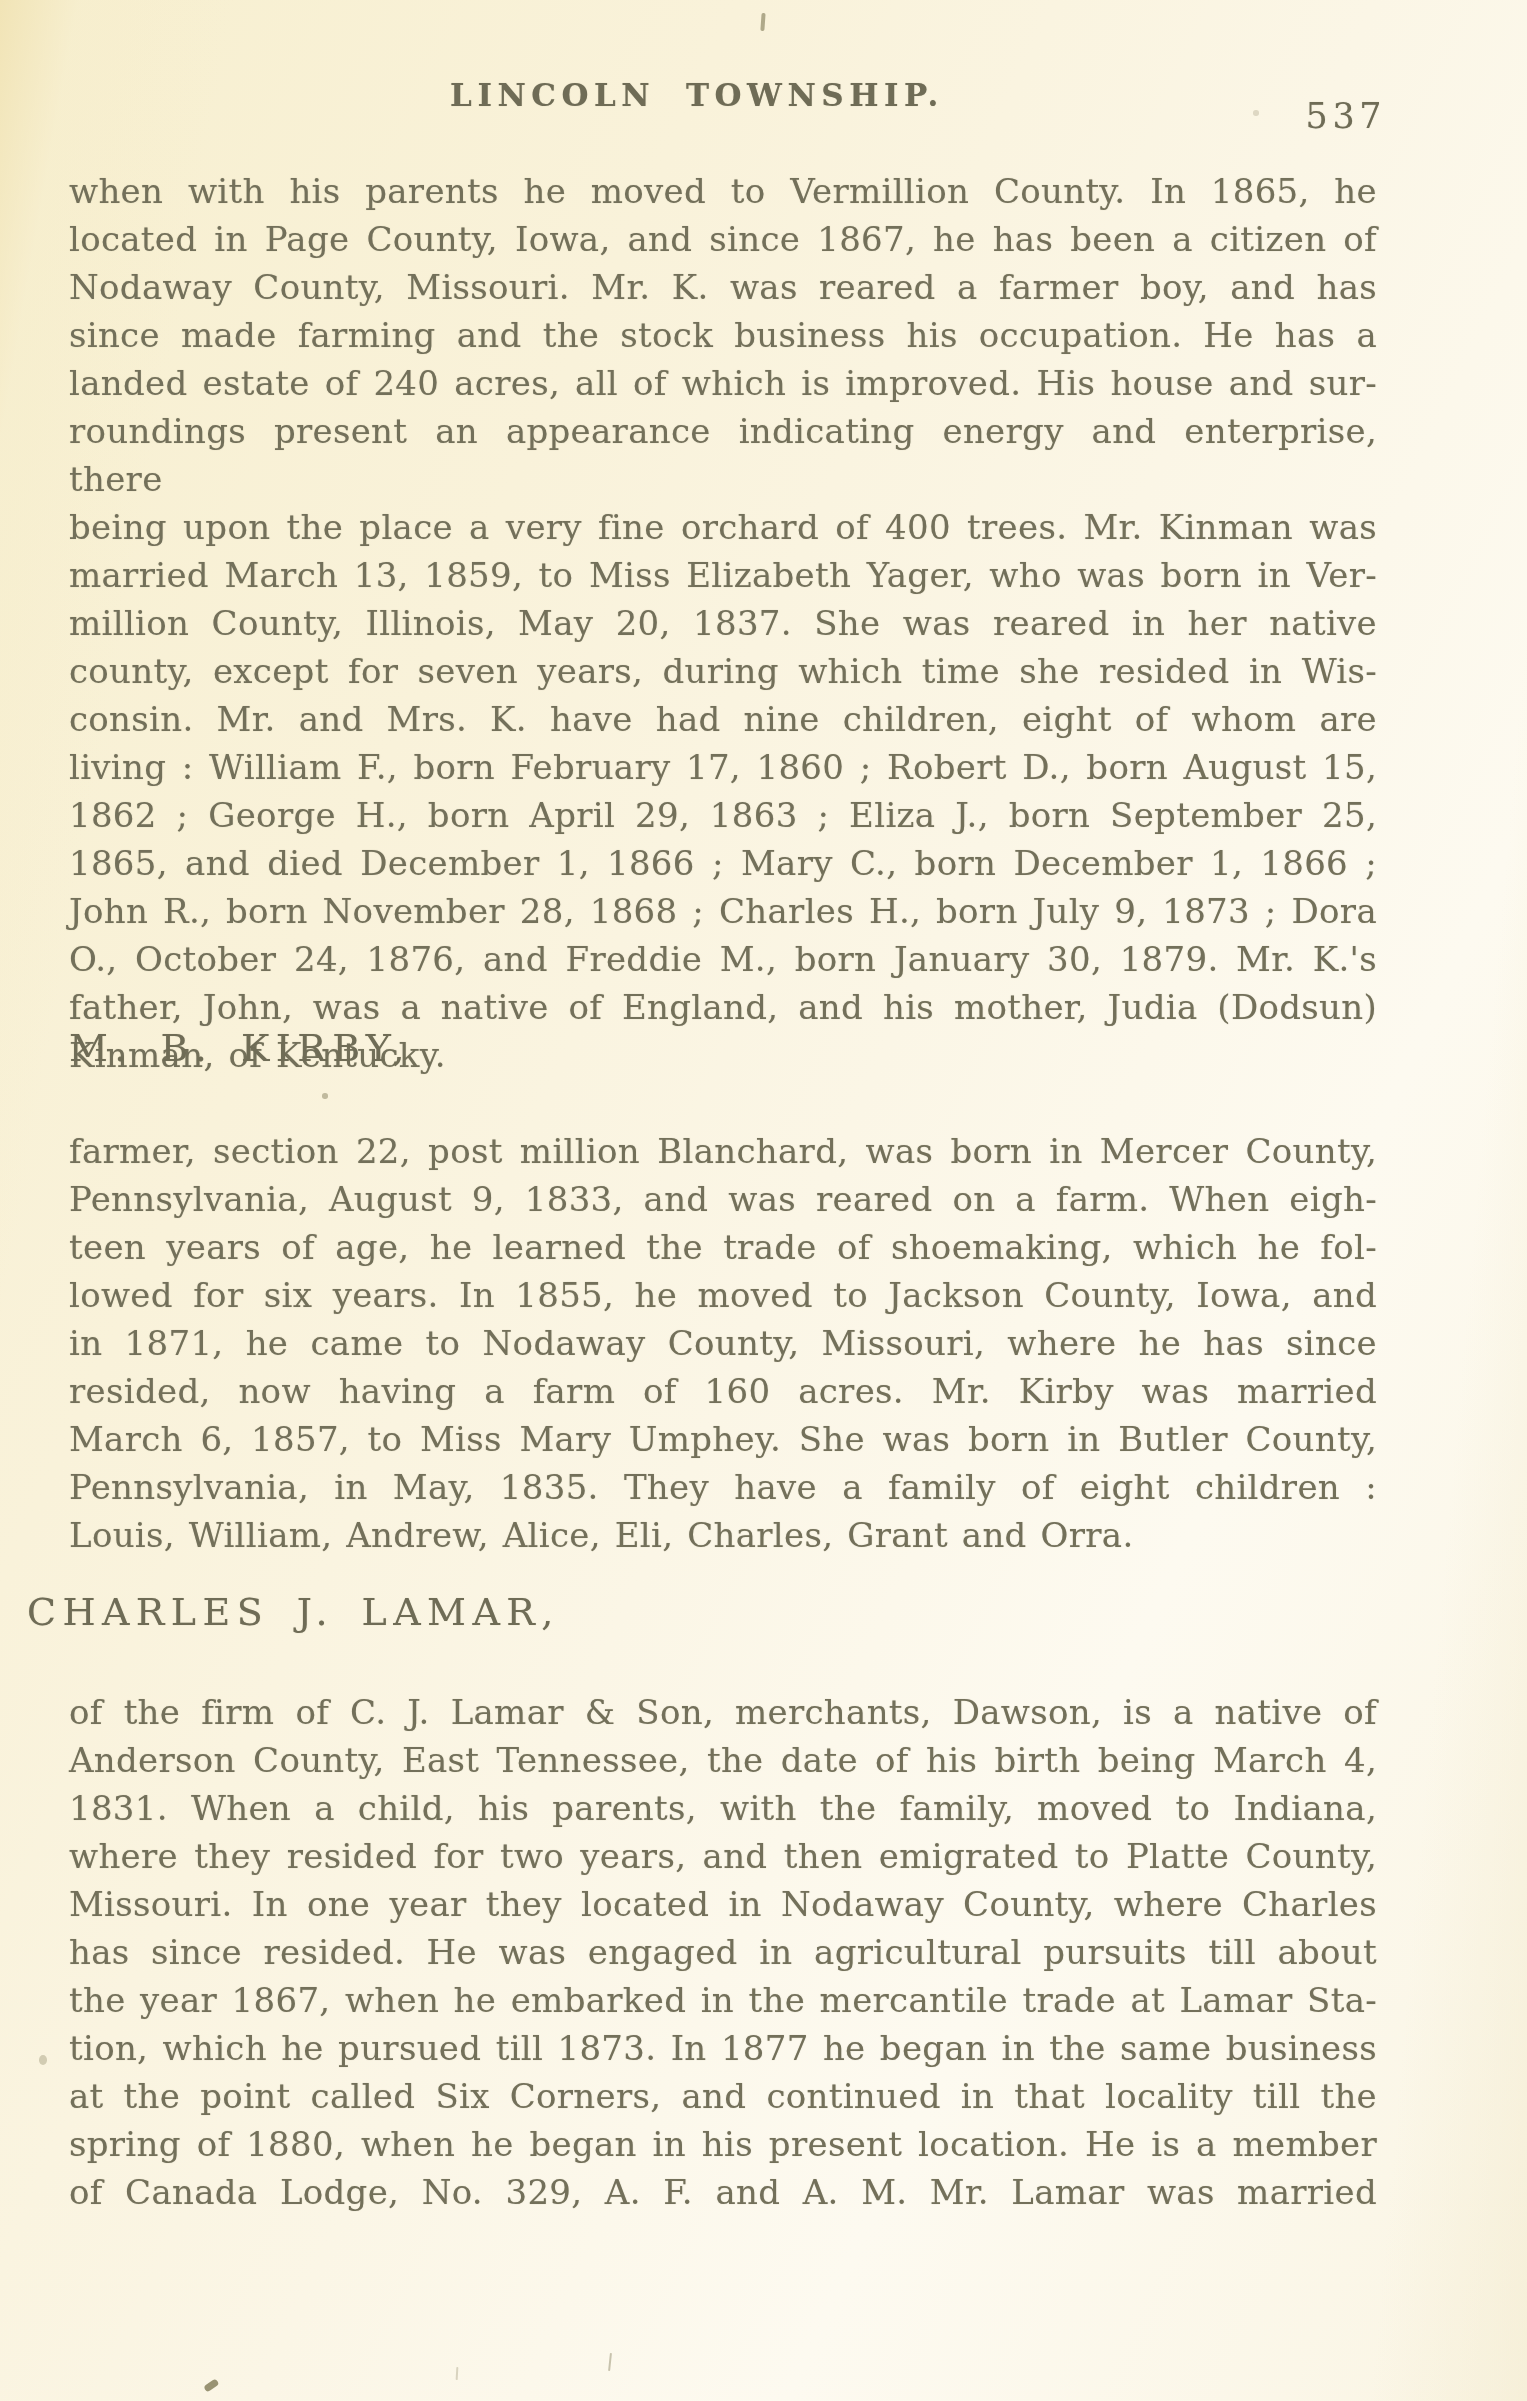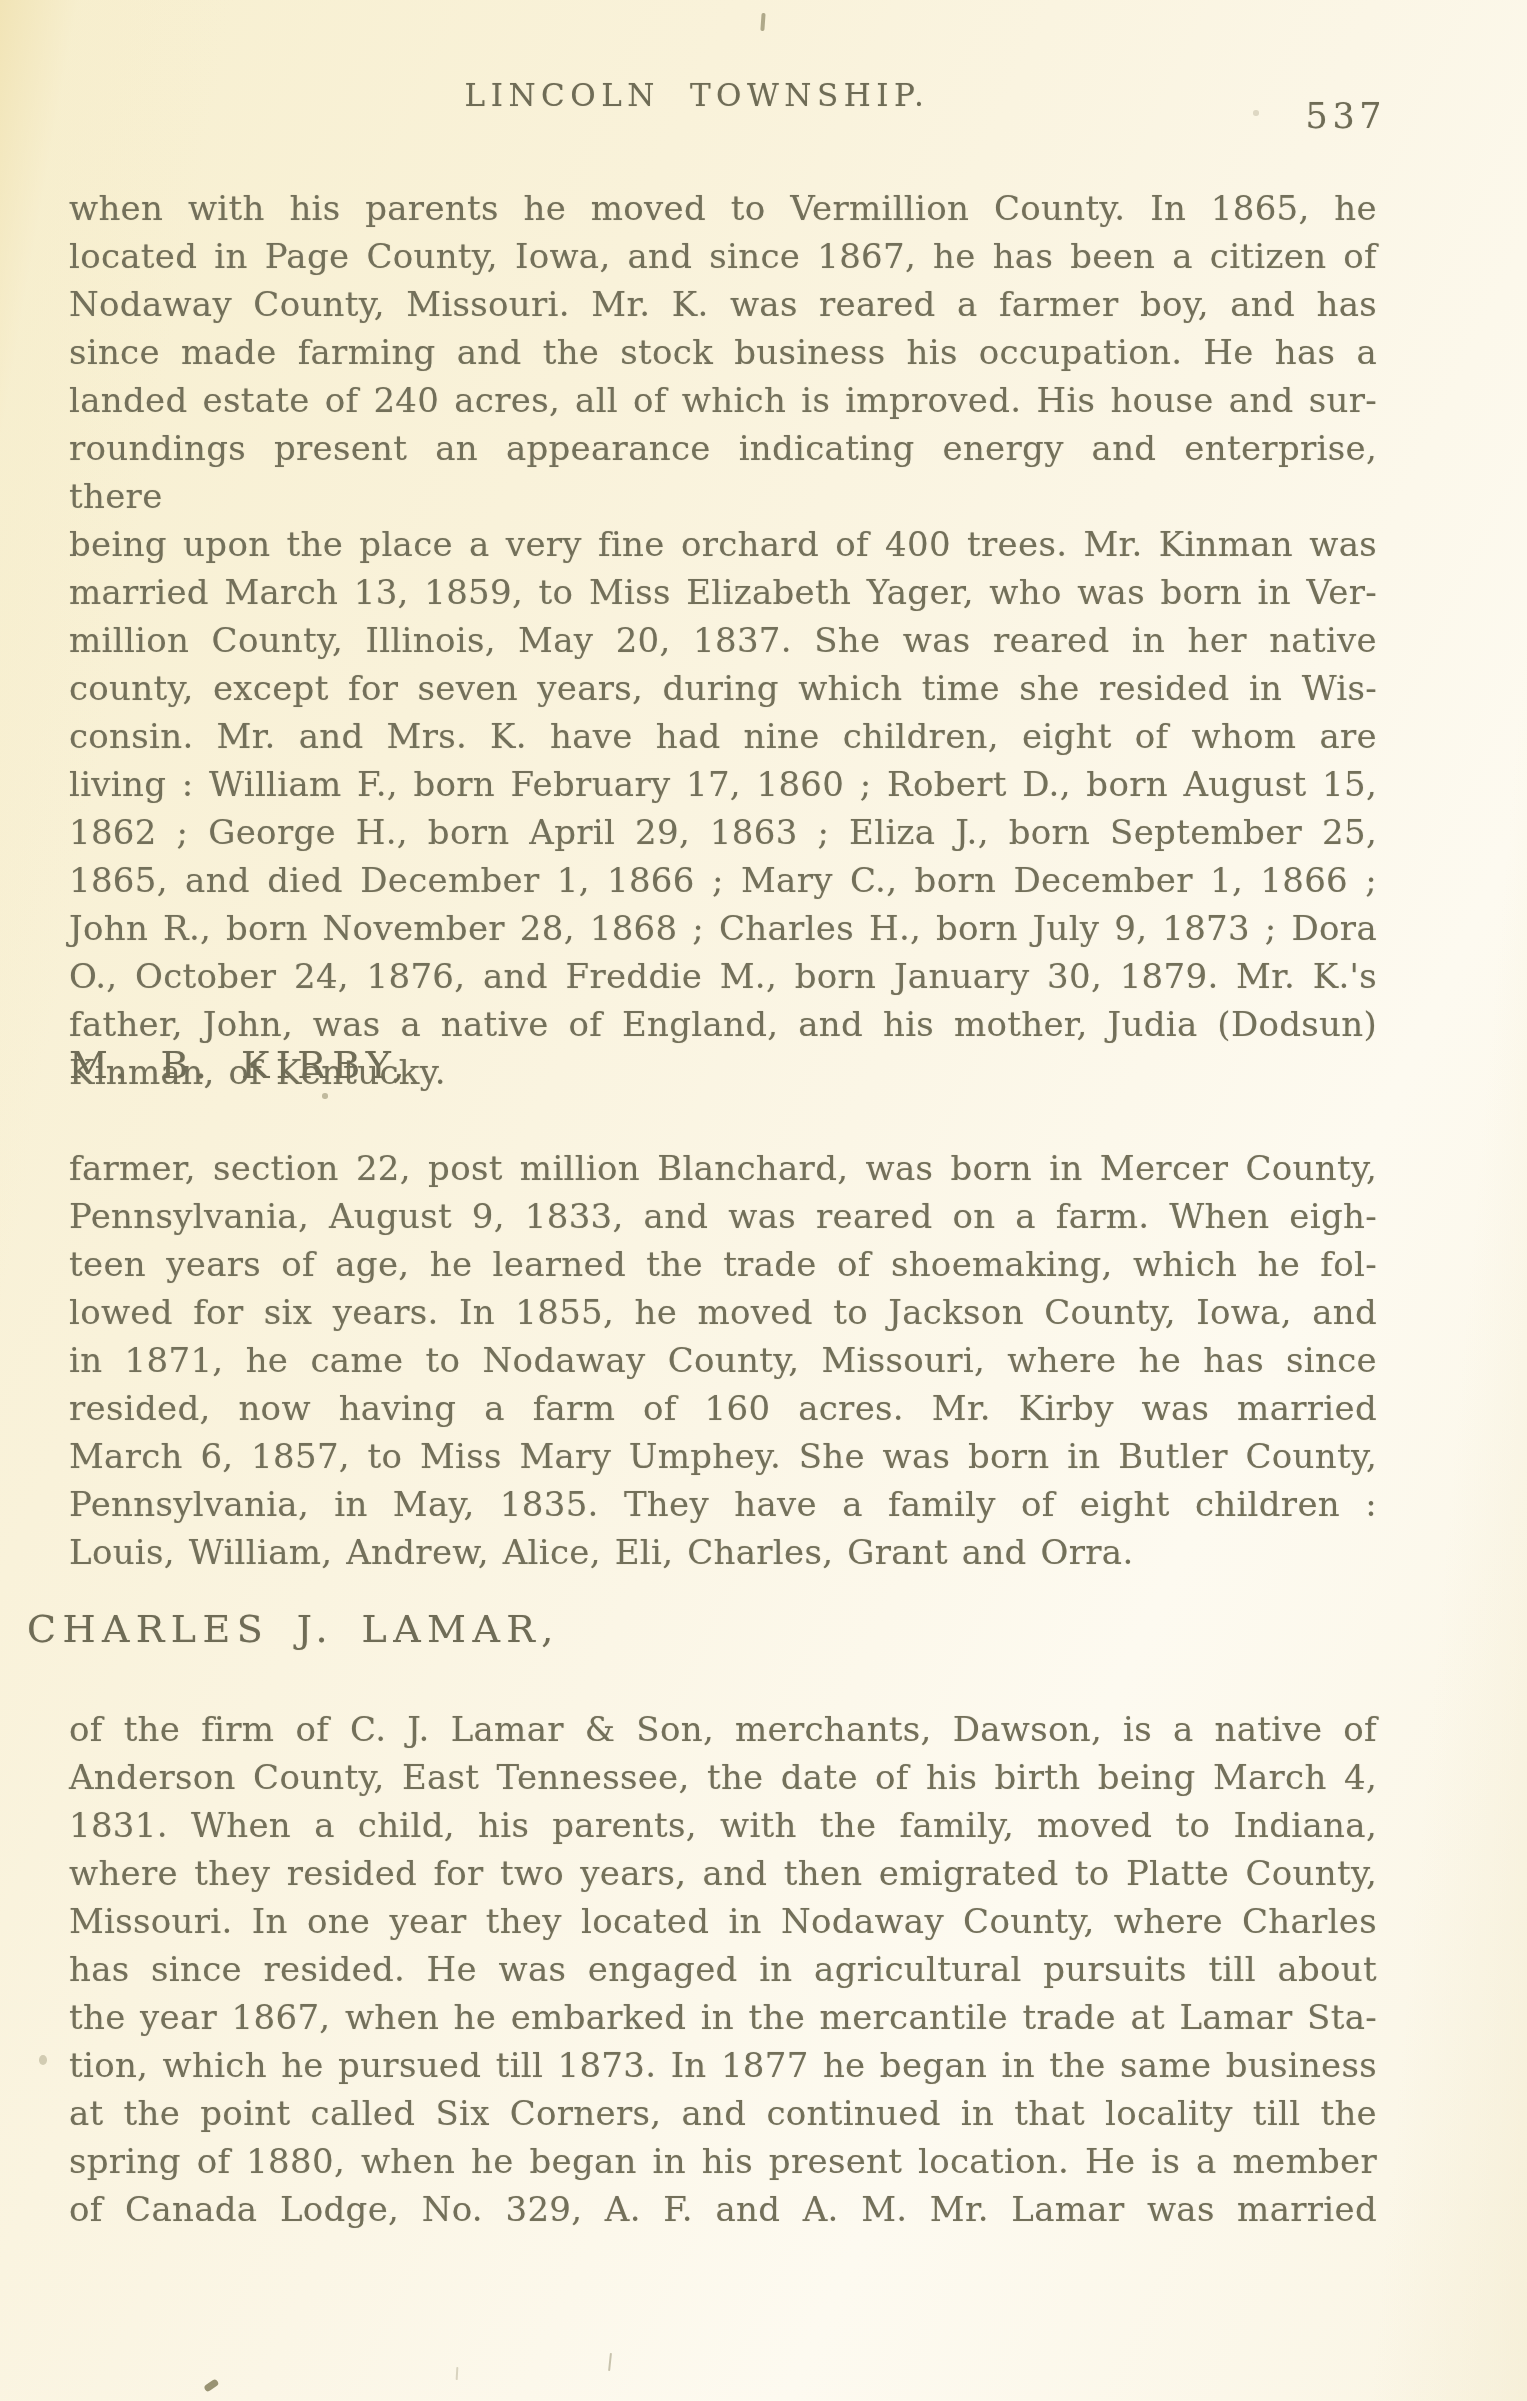--- a/index.html
+++ b/index.html
@@ -20,29 +20,30 @@
   .running-head {
     position: absolute; left: 69px; top: 77px; width: 1308px; height: 55px;
     color: var(--heading-ink, #6f6c56);
   }
   .running-title {
     position: absolute; left: 50%; top: 0;
     transform: translateX(calc(-50% - 26px));
     font-size: 31px; letter-spacing: 5.5px; word-spacing: 14.7px;
     white-space: nowrap;
     text-shadow: 0 0 0.9px rgba(111,108,86,0.4);
+    font-weight: bold;
   }
   .page-number {
     position: absolute; right: -9.2px; top: 19px;
     font-size: 35px; letter-spacing: 4.6px;
     text-shadow: 0 0 0.9px rgba(111,108,86,0.4);
   }
   
   .text-block {
-    position: absolute; left: 69px; top: 17px; width: 1308px; height: 1874px;
+    position: absolute; left: 69px; top: 0; width: 1308px; height: 1874px;
     color: var(--ink, #73705a);
   }
   .paragraph { position: absolute; left: 0; width: 1308px; margin: 0; }
   .paragraph .text-line {
     font-size: 34px;
     line-height: 48px;
     letter-spacing: 0.3px;
     word-spacing: 2.8px;
     text-align: justify;
     text-align-last: justify;

